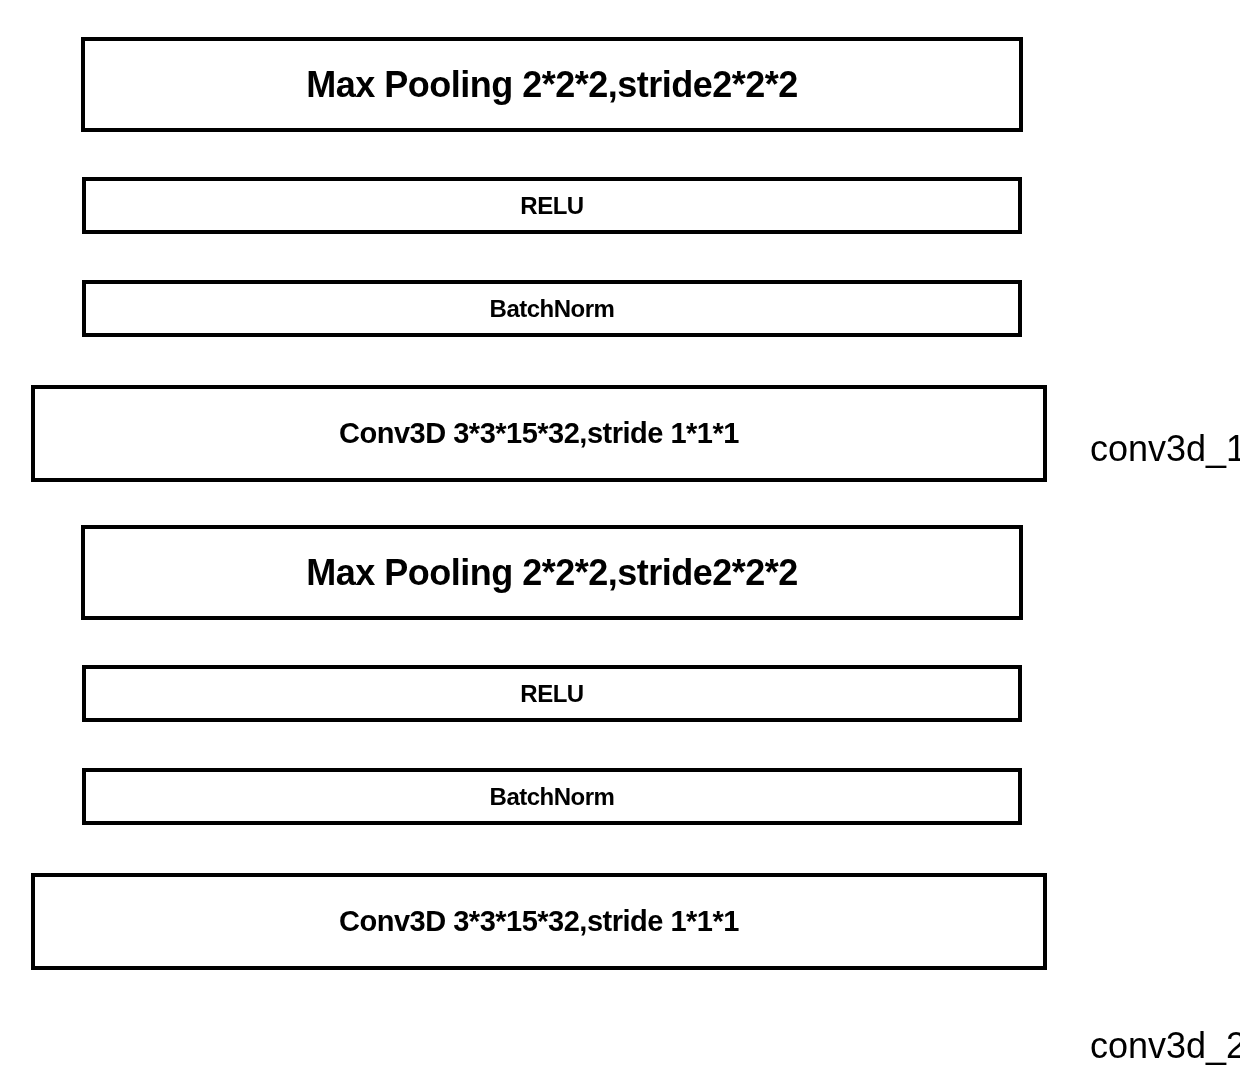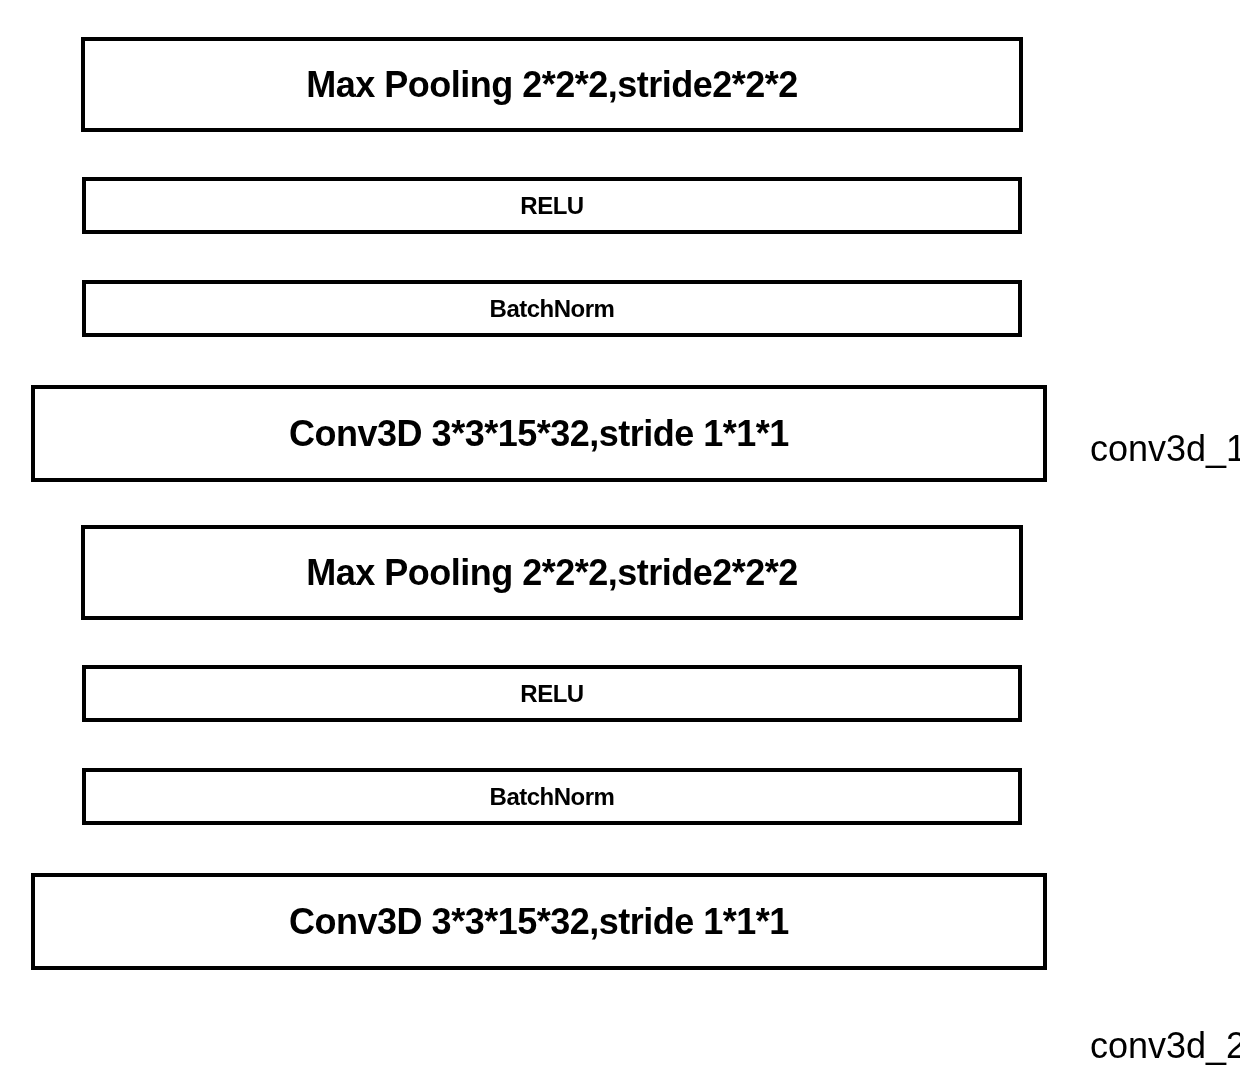--- a/index.html
+++ b/index.html
@@ -30,21 +30,21 @@
   .side-label {
     position: absolute;
     font-weight: 400;
     color: #000;
     font-size: 36px;
     left: 1056px;
   }
   
   .w-tall  { width: 942px; height: 95px; font-size: 36px; letter-spacing: -0.5px;}
   .w-short { width: 940px; height: 57px; font-size: 24px; letter-spacing: -0.5px;}
-  .w-wide  { width: 1016px; height: 97px; font-size: 36px; letter-spacing: -0.5px; text-align: center;}
+  .w-wide  { width: 1016px; height: 97px; font-size: 29px; letter-spacing: -0.5px; text-align: center;}
 </style>
 </head>
 <body>
 
 <div class="canvas">
 
   <div class="layer-box w-tall" style="left:64px; top:20px;">Max Pooling 2*2*2,stride2*2*2</div>
 
   <div class="layer-box w-short" style="left:65px; top:160px;">RELU</div>
 

